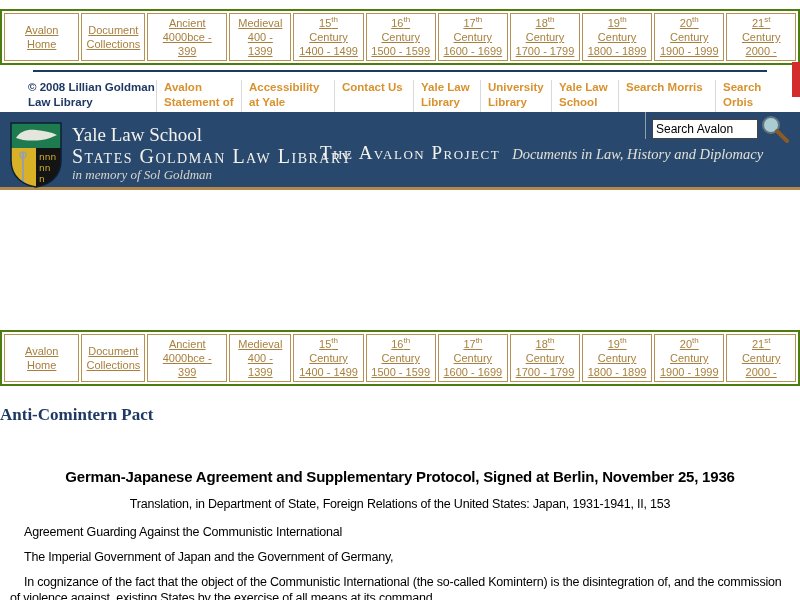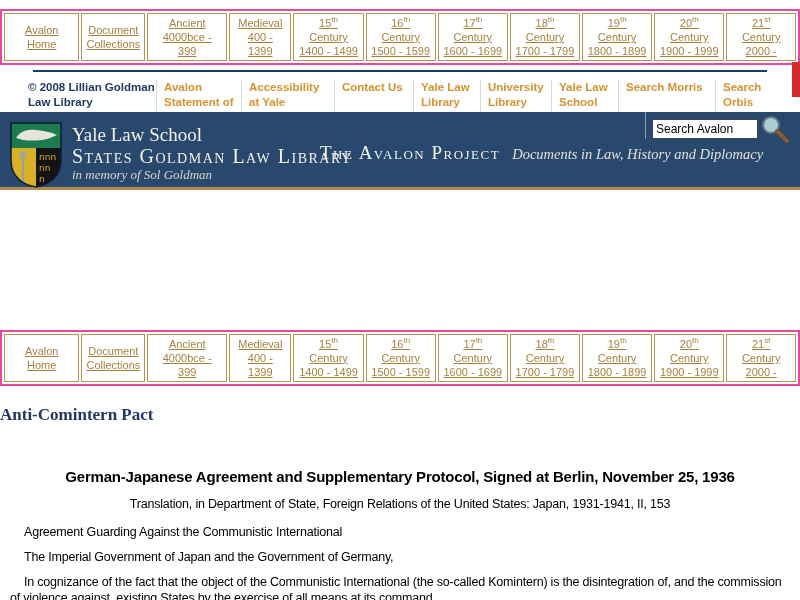--- a/index.html
+++ b/index.html
@@ -3,21 +3,21 @@
 <meta charset="utf-8">
 <style>
   html,body{margin:0;padding:0;background:#fff;}
   .page{position:relative;width:800px;height:600px;overflow:hidden;background:#fff;
         font-family:"Liberation Sans",sans-serif;}
 
   
   .nav-wrap{text-align:center;}
   .nav-wrap.top{padding-top:9px;}
   .nav-wrap.sub{padding-top:17px;}
-  .nav-table{display:inline-flex;border:2px solid #ec4899;padding:2px;gap:2px;background:#fff;}
+  .nav-table{display:inline-flex;border:2px solid #4d7c0f;padding:2px;gap:2px;background:#fff;}
   .nav-cell{display:flex;flex-direction:column;justify-content:center;border:1px solid #b59154;
             padding:2px 4px;min-height:32px;text-decoration:underline;color:#a8803e;
             font-size:11px;line-height:14px;text-align:center;cursor:pointer;}
   .nav-cell sup{font-size:8px;line-height:8px;}
 
   .nav-rule{width:734px;height:2px;background:#1b3a66;margin:5px auto 0;}
 
   
   .infobar{display:flex;align-items:flex-start;padding:8px 0 0 28px;height:46px;}
   .ibar-copy{width:202px;color:#1f3864;font-size:11.5px;line-height:15px;}

